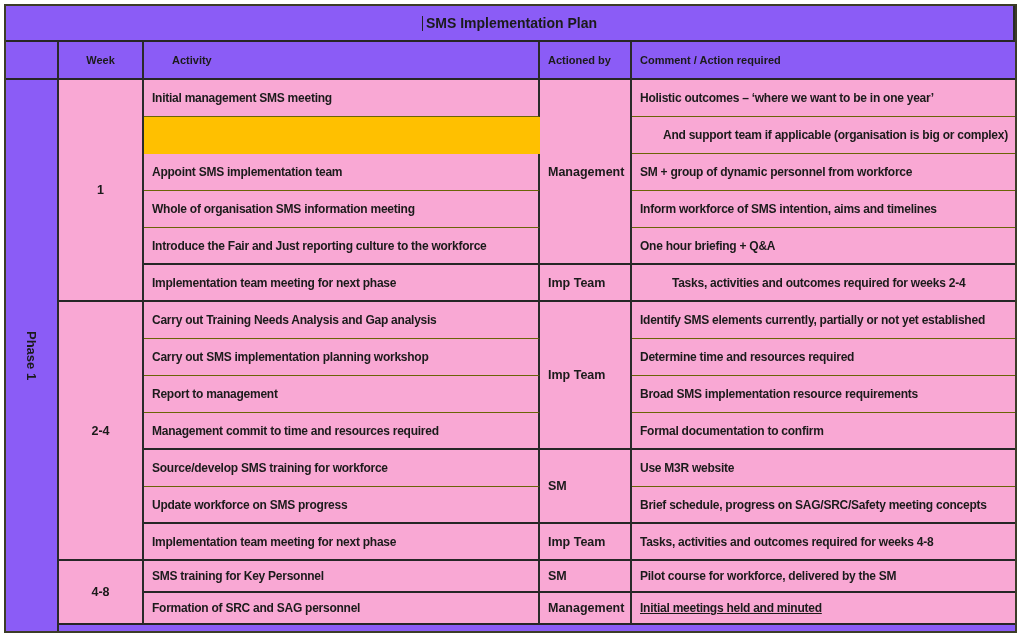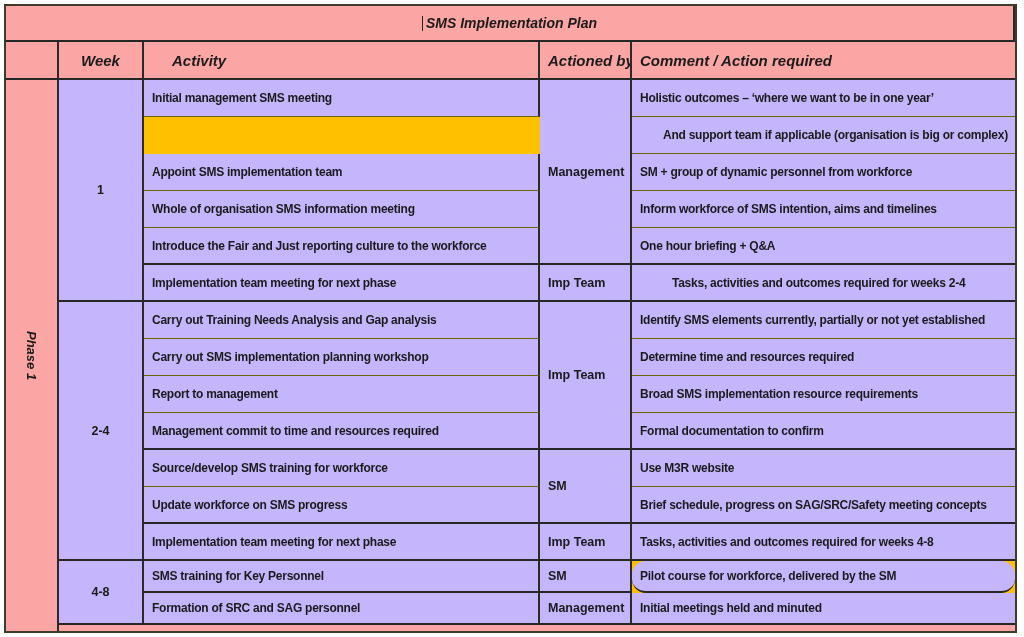--- a/index.html
+++ b/index.html
@@ -11,35 +11,35 @@
   }
   .table {
     position: absolute; left: 4px; top: 4px;
     display: grid;
     grid-template-columns: 53px 85px 396px 92px 383px;
     grid-template-rows: 36px 38px repeat(13, 37px) 32px 32px 6px;
     border: 2px solid #3c3c28;
     background: #FFC000;
   }
   .cell {
-    background: #c4b5fd;
+    background: #f9a8d4;
     border-right: 2px solid #2a2a2a;
     border-bottom: 1px solid #6b6407;
     display: flex; align-items: center;
     padding: 0 8px;
     font-weight: 700; font-size: 12.5px; color: #1b1b1b;
     white-space: nowrap; overflow: hidden;
   }
   .gb { border-bottom: 2px solid #262626; }      
-  .orange { background: #fca5a5; font-style: italic; }
+  .orange { background: #8b5cf6; }
   .center { justify-content: center; padding: 0 2px; }
   .last-col { border-right: none; }
   .no-bottom { border-bottom: none; }
   .title-cell { font-size: 14px; }
-  .header-cell { font-size: 15px; }
+  .header-cell { font-size: 11px; }
   .activity-cell, .comment-cell { font-size: 12px; letter-spacing: -0.25px; }
   .phase-cell {
     writing-mode: vertical-rl;
     justify-content: center; align-items: center;
     font-size: 13px; padding: 0;
   }
   .caret {
     display: inline-block; width: 1px; height: 15px;
     background: #222; margin-right: 3px; flex: 0 0 auto;
   }
@@ -93,16 +93,16 @@
     <div class="cell activity-cell" style="grid-area: 13 / 3;">Source/develop SMS training for workforce</div>
     <div class="cell comment-cell last-col" style="grid-area: 13 / 5;">Use M3R website</div>
     <div class="cell activity-cell gb" style="grid-area: 14 / 3;">Update workforce on SMS progress</div>
     <div class="cell comment-cell last-col gb" style="grid-area: 14 / 5;">Brief schedule, progress on SAG/SRC/Safety meeting concepts</div>
     <div class="cell activity-cell gb" style="grid-area: 15 / 3;">Implementation team meeting for next phase</div>
     <div class="cell comment-cell last-col gb" style="grid-area: 15 / 5;">Tasks, activities and outcomes required for weeks 4-8</div>
     <div class="cell center gb" style="grid-area: 16 / 2 / span 2;">4-8</div>
     <div class="cell gb" style="grid-area: 16 / 4 / span 1;">SM</div>
     <div class="cell gb" style="grid-area: 17 / 4 / span 1;">Management</div>
     <div class="cell activity-cell gb" style="grid-area: 16 / 3;">SMS training for Key Personnel</div>
-    <div class="cell comment-cell last-col gb" style="grid-area: 16 / 5; border-radius: 14px;">Pilot course for workforce, delivered by the SM</div>
+    <div class="cell comment-cell last-col gb" style="grid-area: 16 / 5;">Pilot course for workforce, delivered by the SM</div>
     <div class="cell activity-cell gb" style="grid-area: 17 / 3;">Formation of SRC and SAG personnel</div>
-    <div class="cell comment-cell last-col gb" style="grid-area: 17 / 5;">Initial meetings held and minuted</div>
+    <div class="cell comment-cell last-col gb" style="grid-area: 17 / 5; text-decoration: underline;">Initial meetings held and minuted</div>
   </div>
 
 </body></html>

